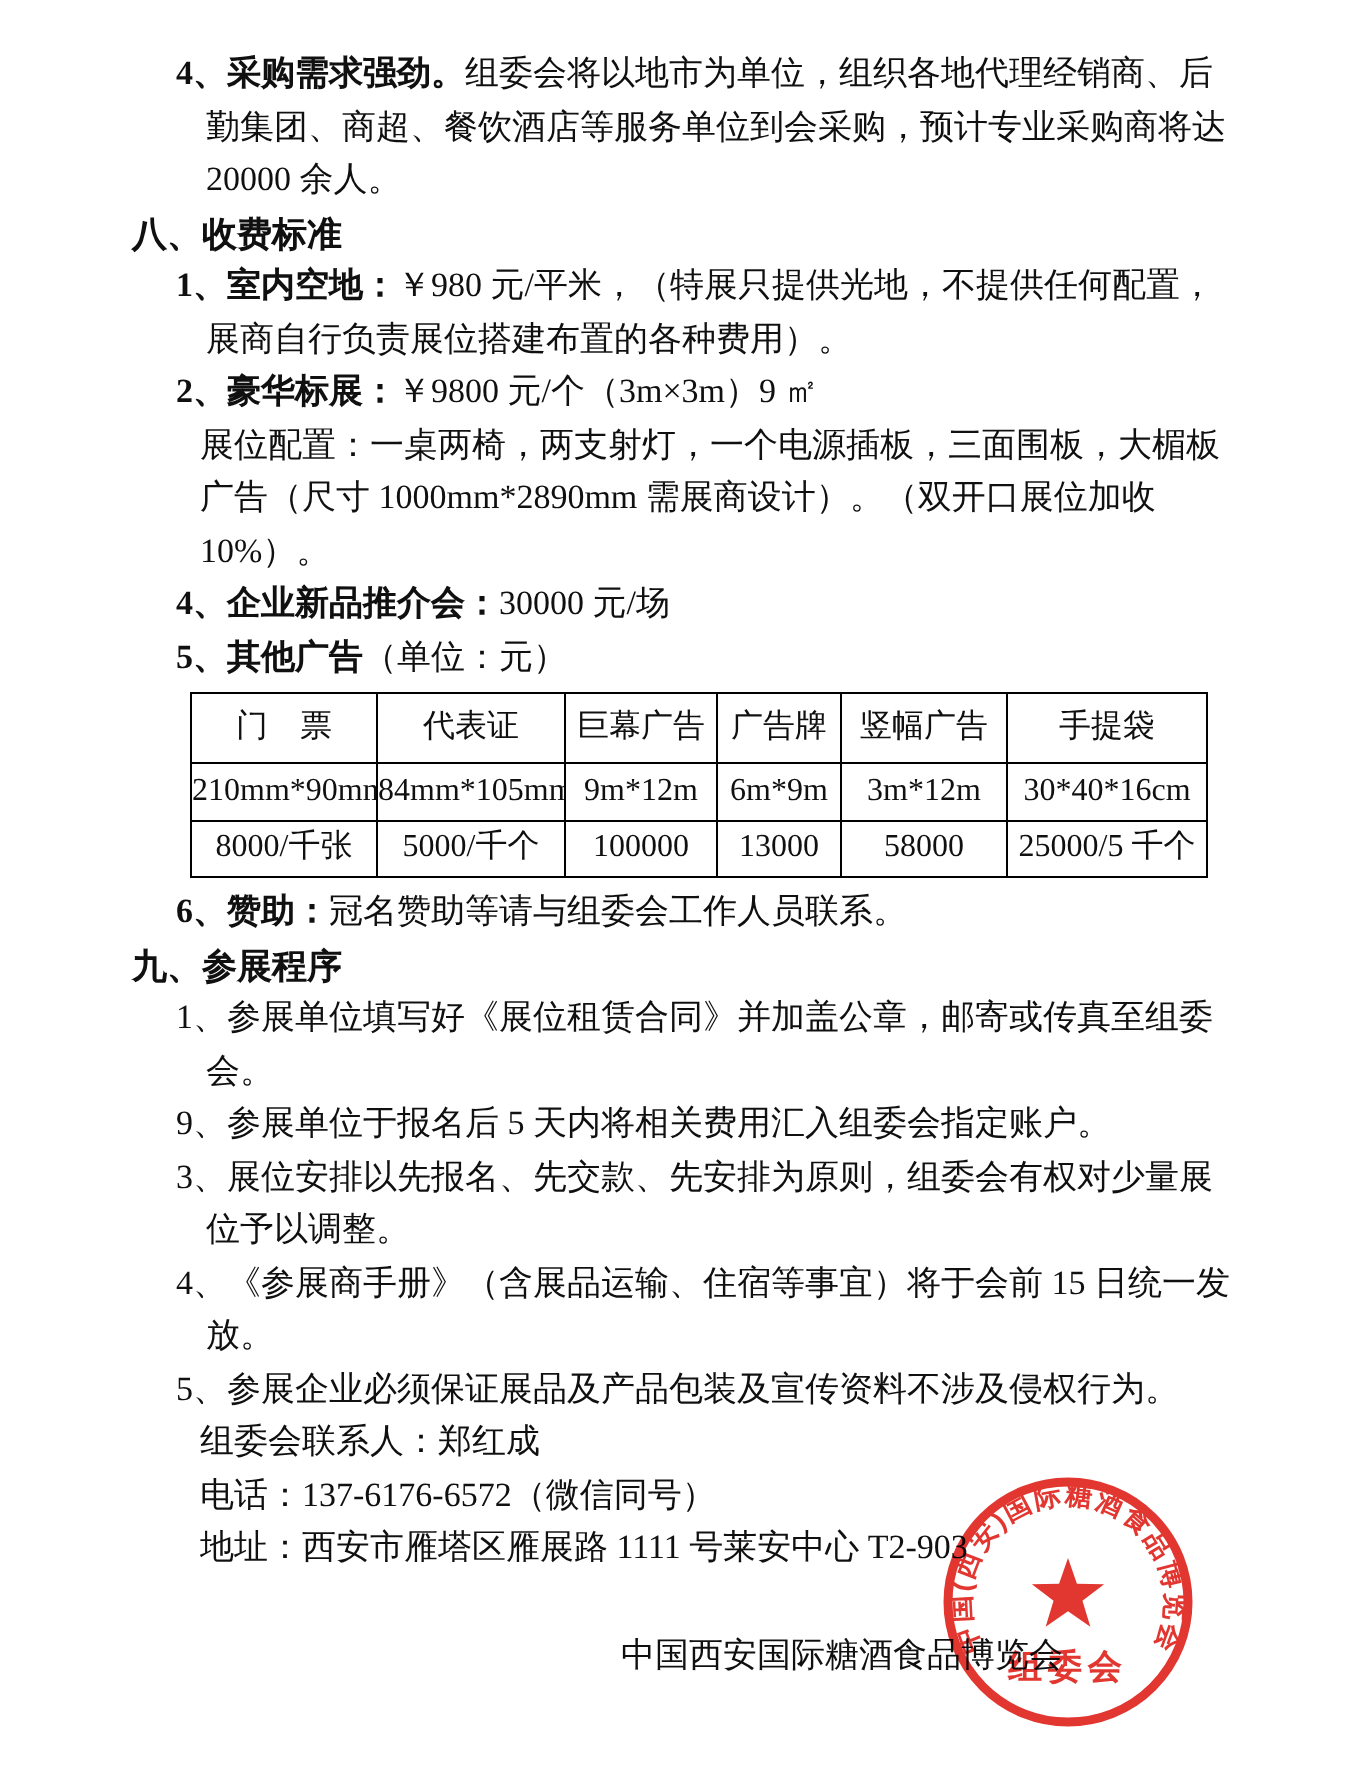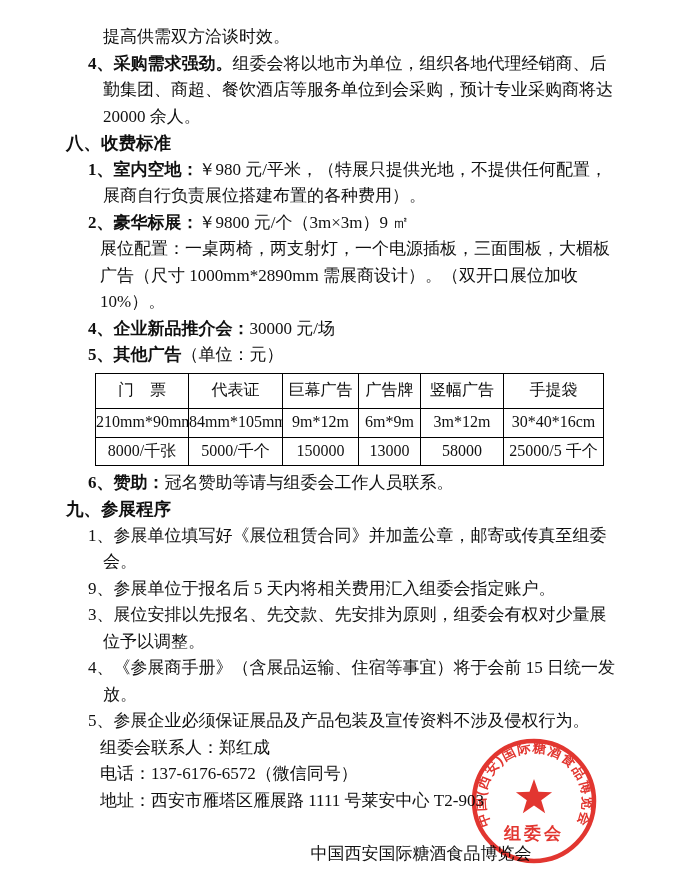--- a/index.html
+++ b/index.html
@@ -29,21 +29,20 @@
   .stamp{
     position:absolute;left:468px;top:735px;width:132px;height:132px;
     opacity:.92;mix-blend-mode:multiply;pointer-events:none;
   }
 </style>
 </head>
 <body>
 
 <div class="content">
 
-  <p class="cont">提高供需双方洽谈时效。</p>
 
   <p class="hang"><span class="b">4、采购需求强劲。</span><span>组委会将以地市为单位，组织各地代理经销商、后勤集团、商超、餐饮酒店等服务单位到会采购，预计专业采购商将达 20000 余人。</span></p>
 
   <p class="h">八、收费标准</p>
 
   <p class="hang"><span class="b">1、室内空地：</span><span>￥980 元/平米，（特展只提供光地，不提供任何配置，展商自行负责展位搭建布置的各种费用）。</span></p>
 
   <p class="hang"><span class="b">2、豪华标展：</span><span>￥9800 元/个（3m×3m）9 ㎡</span></p>
 
   <p class="sub">展位配置：一桌两椅，两支射灯，一个电源插板，三面围板，大楣板广告（尺寸 1000mm*2890mm 需展商设计）。（双开口展位加收 10%）。</p>
@@ -74,21 +73,21 @@
       <td>210mm*90mm</td>
       <td>84mm*105mm</td>
       <td>9m*12m</td>
       <td>6m*9m</td>
       <td>3m*12m</td>
       <td>30*40*16cm</td>
     </tr>
     <tr class="r2">
       <td>8000/千张</td>
       <td>5000/千个</td>
-      <td>150000</td>
+      <td>100000</td>
       <td>13000</td>
       <td>58000</td>
       <td>25000/5 千个</td>
     </tr>
   </tbody>
     </table>
 
   <p class="hang"><span class="b">6、赞助：</span><span>冠名赞助等请与组委会工作人员联系。</span></p>
 
   <p class="h">九、参展程序</p>

